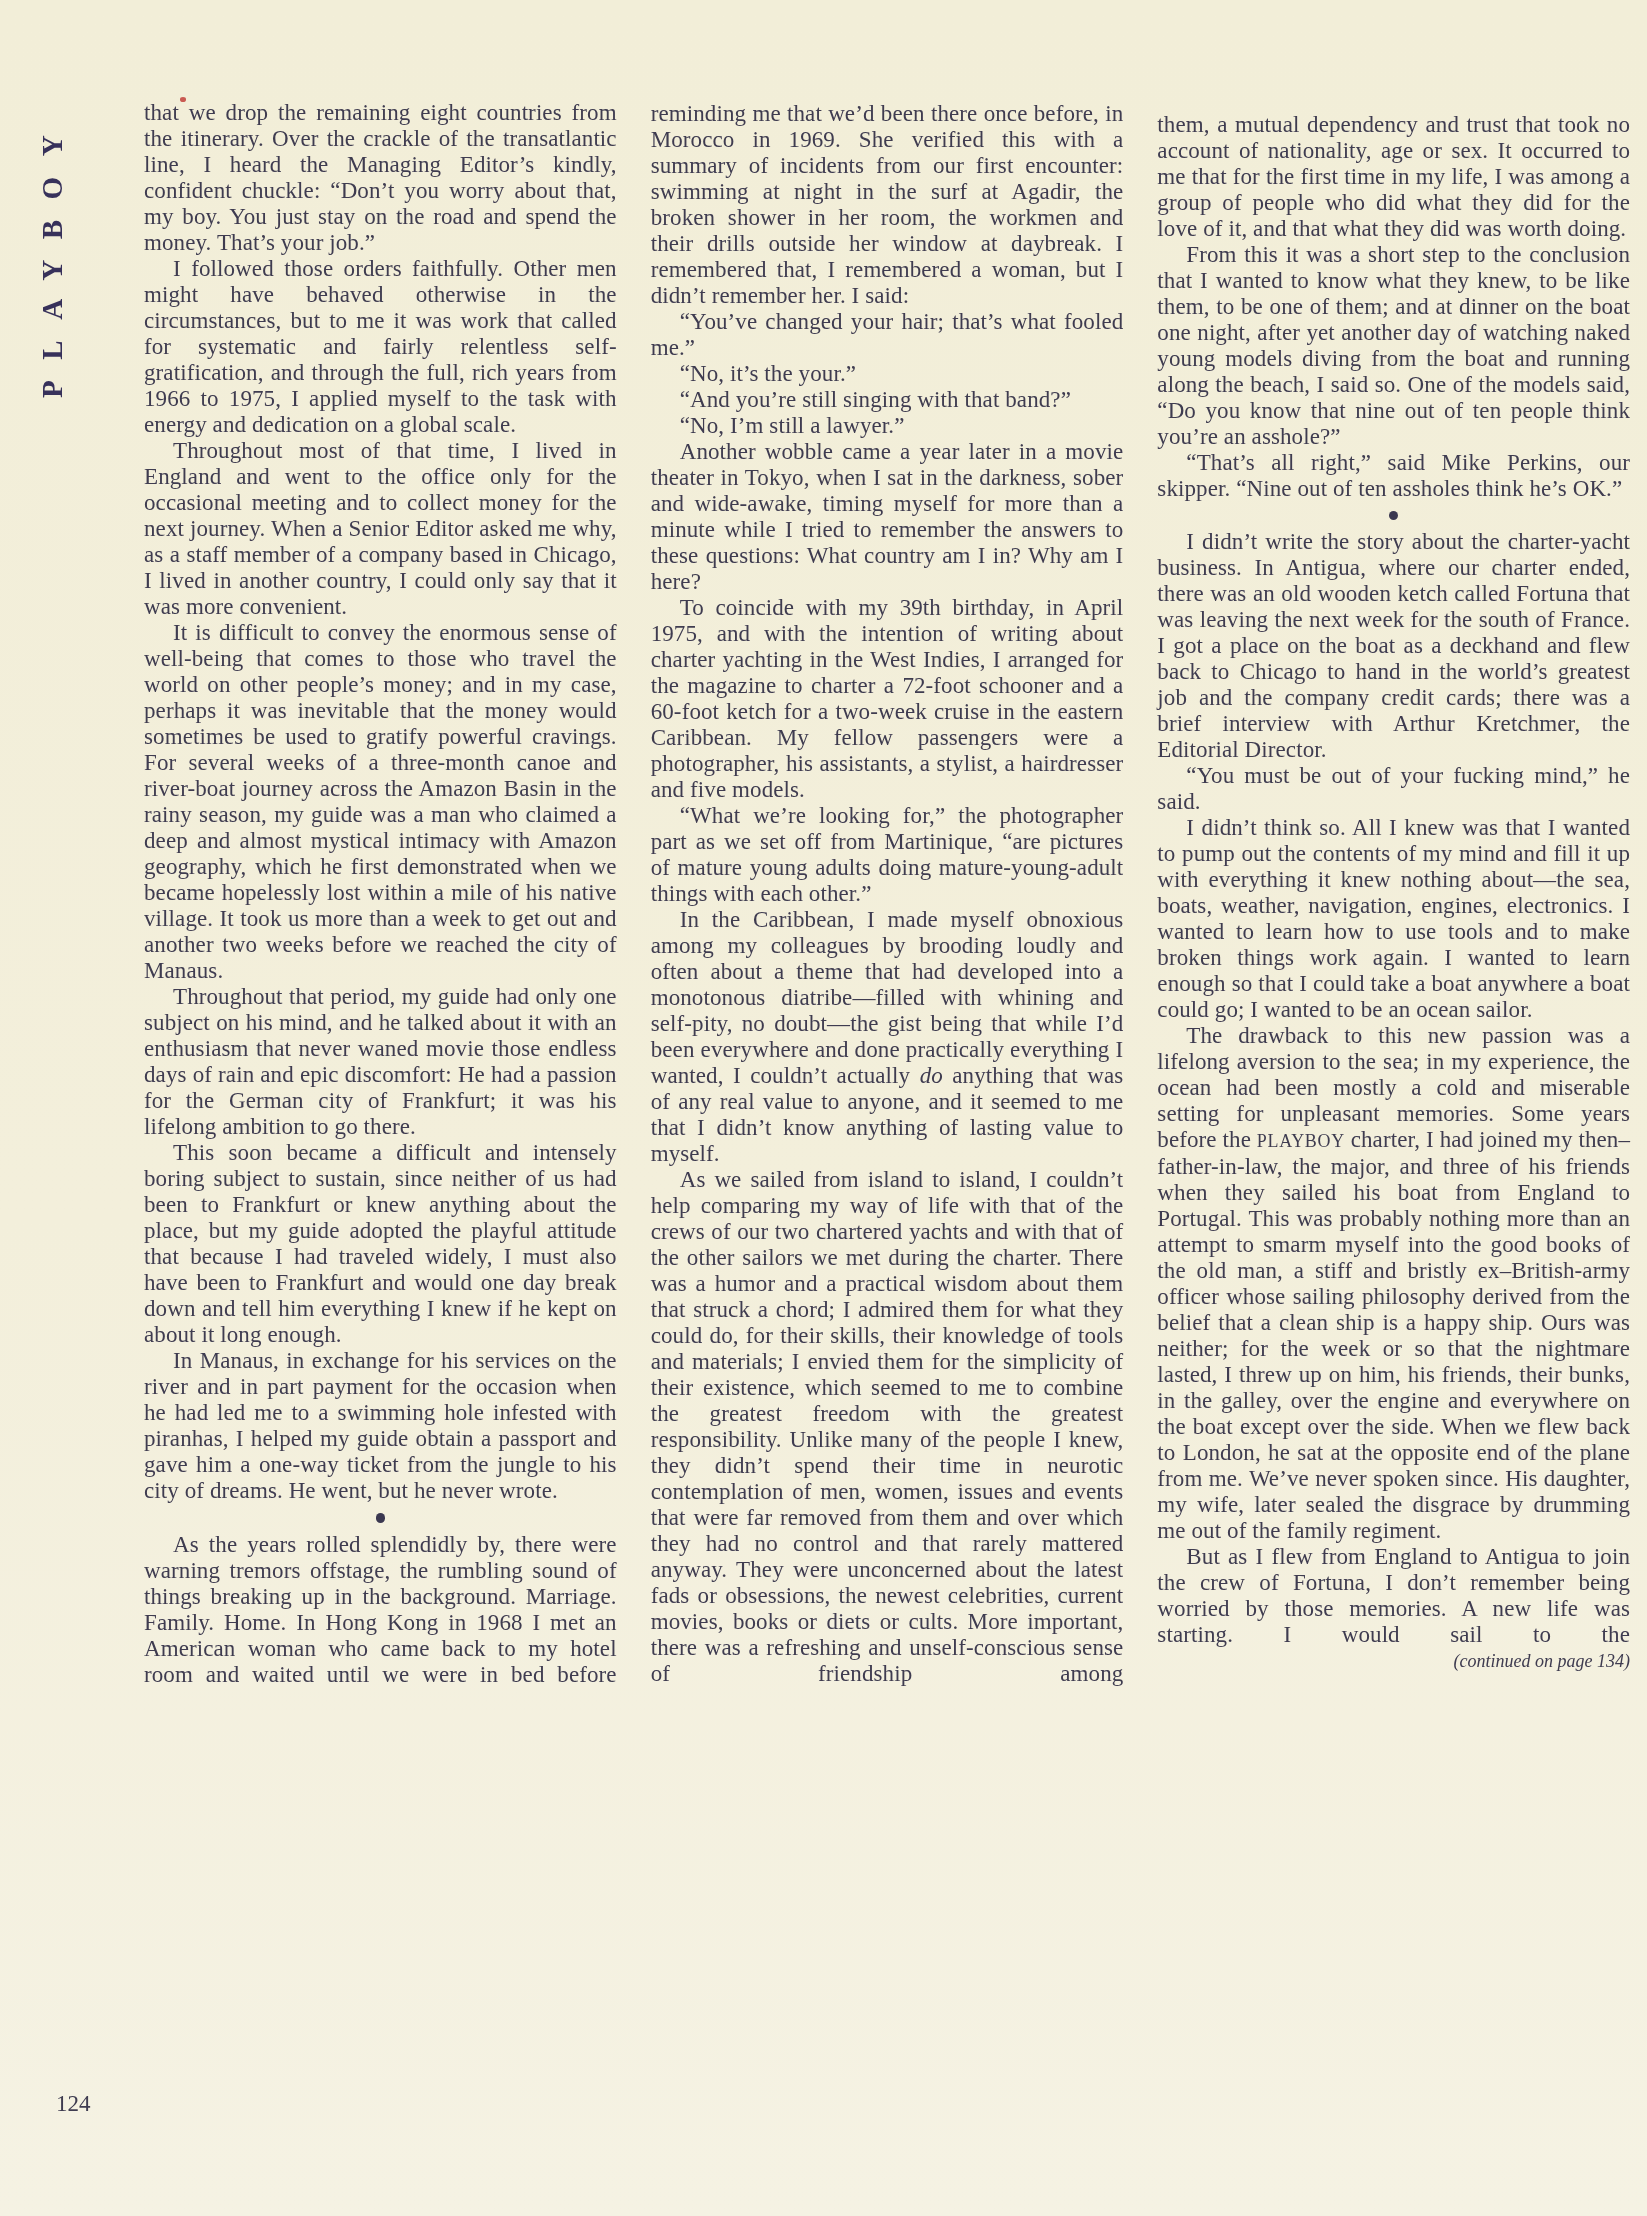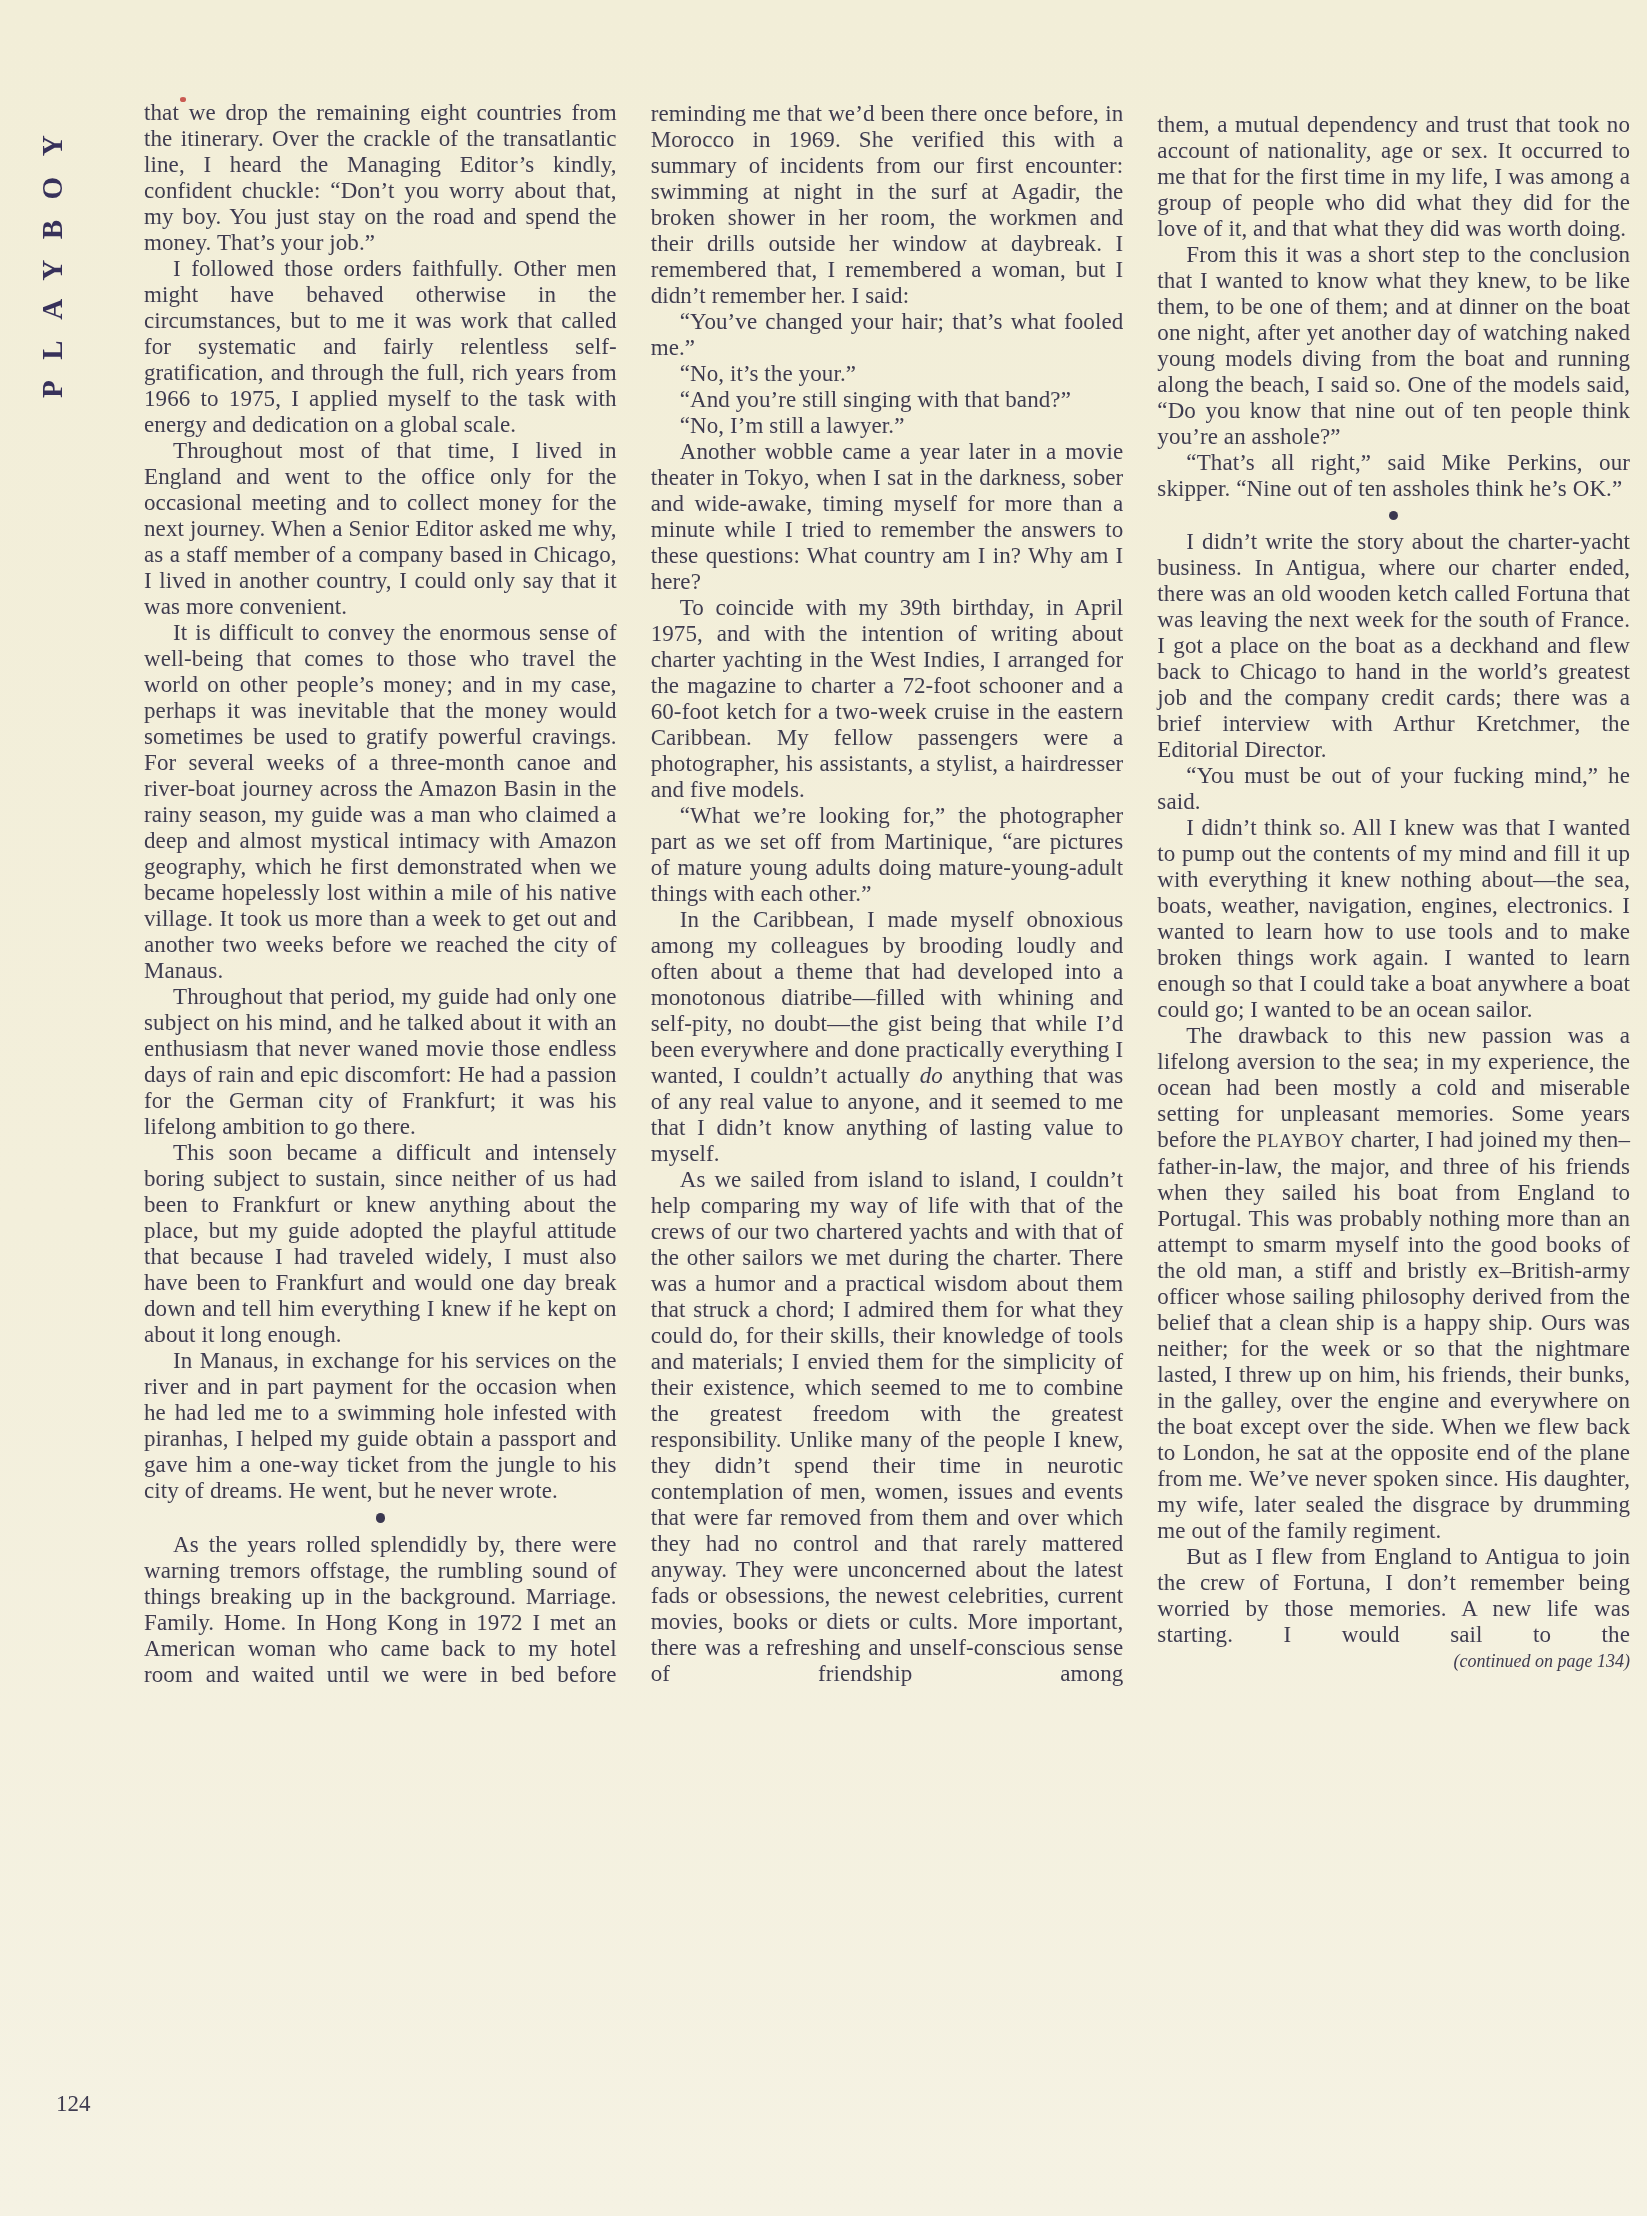--- a/index.html
+++ b/index.html
@@ -52,21 +52,21 @@
         <p class="para">that we drop the remaining eight countries from the itinerary. Over the crackle of the transatlantic line, I heard the Managing Editor’s kindly, confident chuckle: “Don’t you worry about that, my boy. You just stay on the road and spend the money. That’s your job.”</p>
         <p class="para indent">I followed those orders faithfully. Other men might have behaved otherwise in the circumstances, but to me it was work that called for systematic and fairly relentless self-gratification, and through the full, rich years from 1966 to 1975, I applied myself to the task with energy and dedication on a global scale.</p>
         <p class="para indent">Throughout most of that time, I lived in England and went to the office only for the occasional meeting and to collect money for the next journey. When a Senior Editor asked me why, as a staff member of a company based in Chicago, I lived in another country, I could only say that it was more convenient.</p>
         <p class="para indent">It is difficult to convey the enormous sense of well-being that comes to those who travel the world on other people’s money; and in my case, perhaps it was inevitable that the money would sometimes be used to gratify powerful cravings. For several weeks of a three-month canoe and river-boat journey across the Amazon Basin in the rainy season, my guide was a man who claimed a deep and almost mystical intimacy with Amazon geography, which he first demonstrated when we became hopelessly lost within a mile of his native village. It took us more than a week to get out and another two weeks before we reached the city of Manaus.</p>
         <p class="para indent">Throughout that period, my guide had only one subject on his mind, and he talked about it with an enthusiasm that never waned movie those endless days of rain and epic discomfort: He had a passion for the German city of Frankfurt; it was his lifelong ambition to go there.</p>
         <p class="para indent">This soon became a difficult and intensely boring subject to sustain, since neither of us had been to Frankfurt or knew anything about the place, but my guide adopted the playful attitude that because I had traveled widely, I must also have been to Frankfurt and would one day break down and tell him everything I knew if he kept on about it long enough.</p>
         <p class="para indent">In Manaus, in exchange for his services on the river and in part payment for the occasion when he had led me to a swimming hole infested with piranhas, I helped my guide obtain a passport and gave him a one-way ticket from the jungle to his city of dreams. He went, but he never wrote.</p>
         <div class="sep">
           <span class="sep-dot"></span>
         </div>
-        <p class="para indent runon">As the years rolled splendidly by, there were warning tremors offstage, the rumbling sound of things breaking up in the background. Marriage. Family. Home. In Hong Kong in 1972 I met an American woman who came back to my hotel room and waited until we were in bed before</p>
+        <p class="para indent runon">As the years rolled splendidly by, there were warning tremors offstage, the rumbling sound of things breaking up in the background. Marriage. Family. Home. In Hong Kong in 1968 I met an American woman who came back to my hotel room and waited until we were in bed before</p>
       </div>
     <div class="col">
         <p class="para">reminding me that we’d been there once before, in Morocco in 1969. She verified this with a summary of incidents from our first encounter: swimming at night in the surf at Agadir, the broken shower in her room, the workmen and their drills outside her window at daybreak. I remembered that, I remembered a woman, but I didn’t remember her. I said:</p>
         <p class="para indent">“You’ve changed your hair; that’s what fooled me.”</p>
         <p class="para indent">“No, it’s the your.”</p>
         <p class="para indent">“And you’re still singing with that band?”</p>
         <p class="para indent">“No, I’m still a lawyer.”</p>
         <p class="para indent">Another wobble came a year later in a movie theater in Tokyo, when I sat in the darkness, sober and wide-awake, timing myself for more than a minute while I tried to remember the answers to these questions: What country am I in? Why am I here?</p>
         <p class="para indent">To coincide with my 39th birthday, in April 1975, and with the intention of writing about charter yachting in the West Indies, I arranged for the magazine to charter a 72-foot schooner and a 60-foot ketch for a two-week cruise in the eastern Caribbean. My fellow passengers were a photographer, his assistants, a stylist, a hairdresser and five models.</p>
         <p class="para indent">“What we’re looking for,” the photographer part as we set off from Martinique, “are pictures of mature young adults doing mature-young-adult things with each other.”</p>

